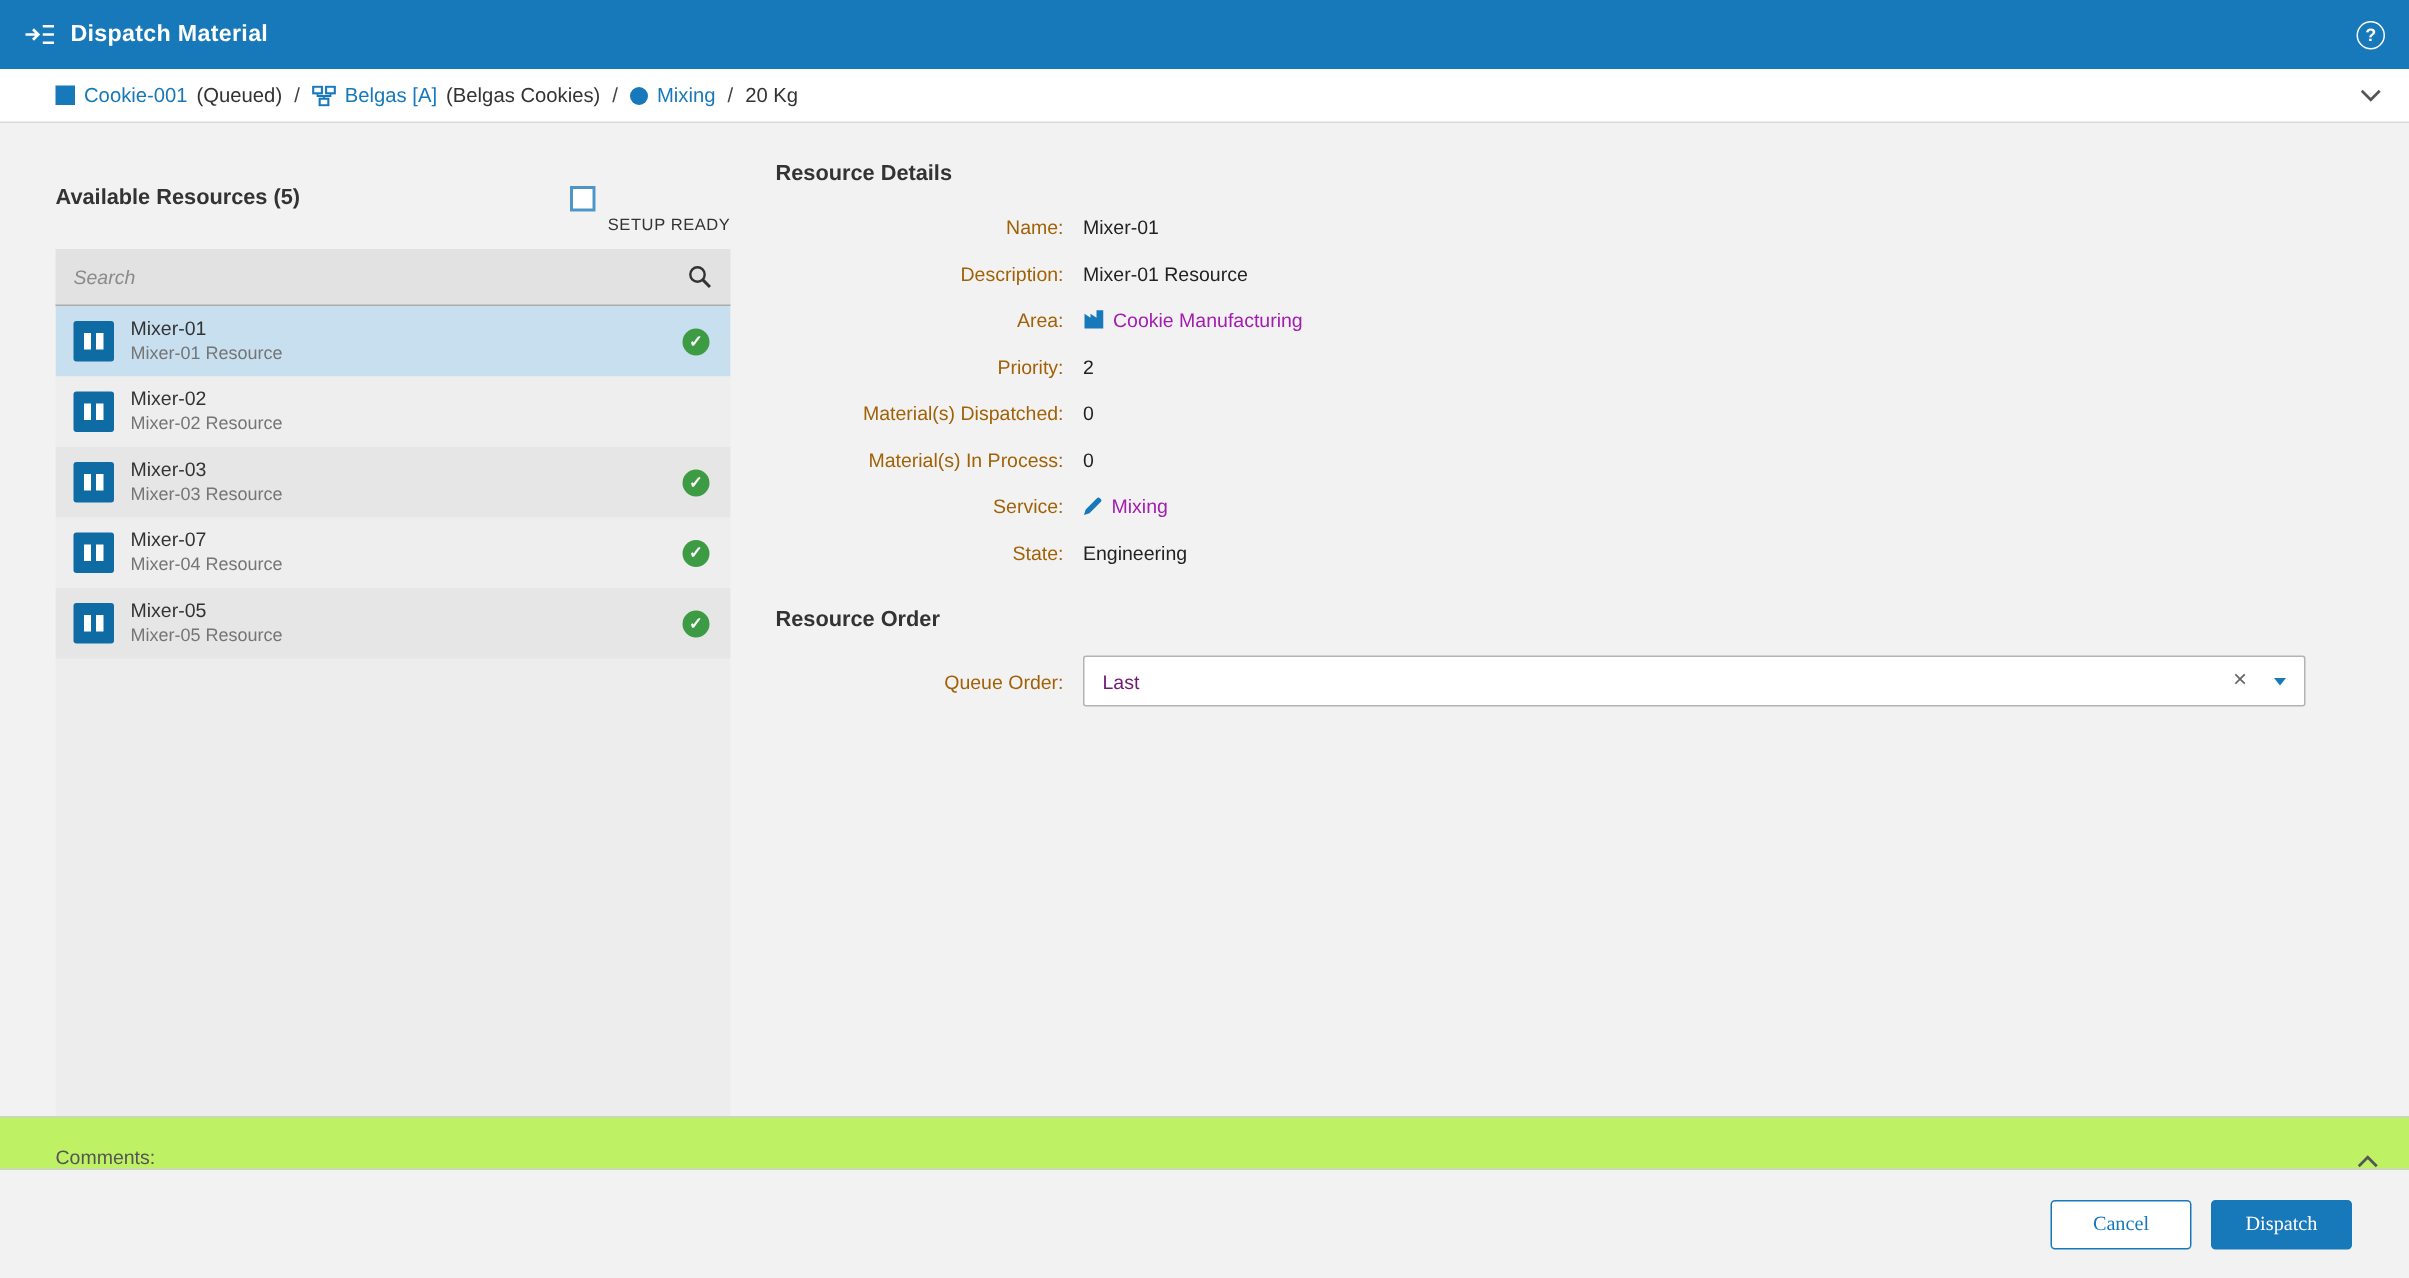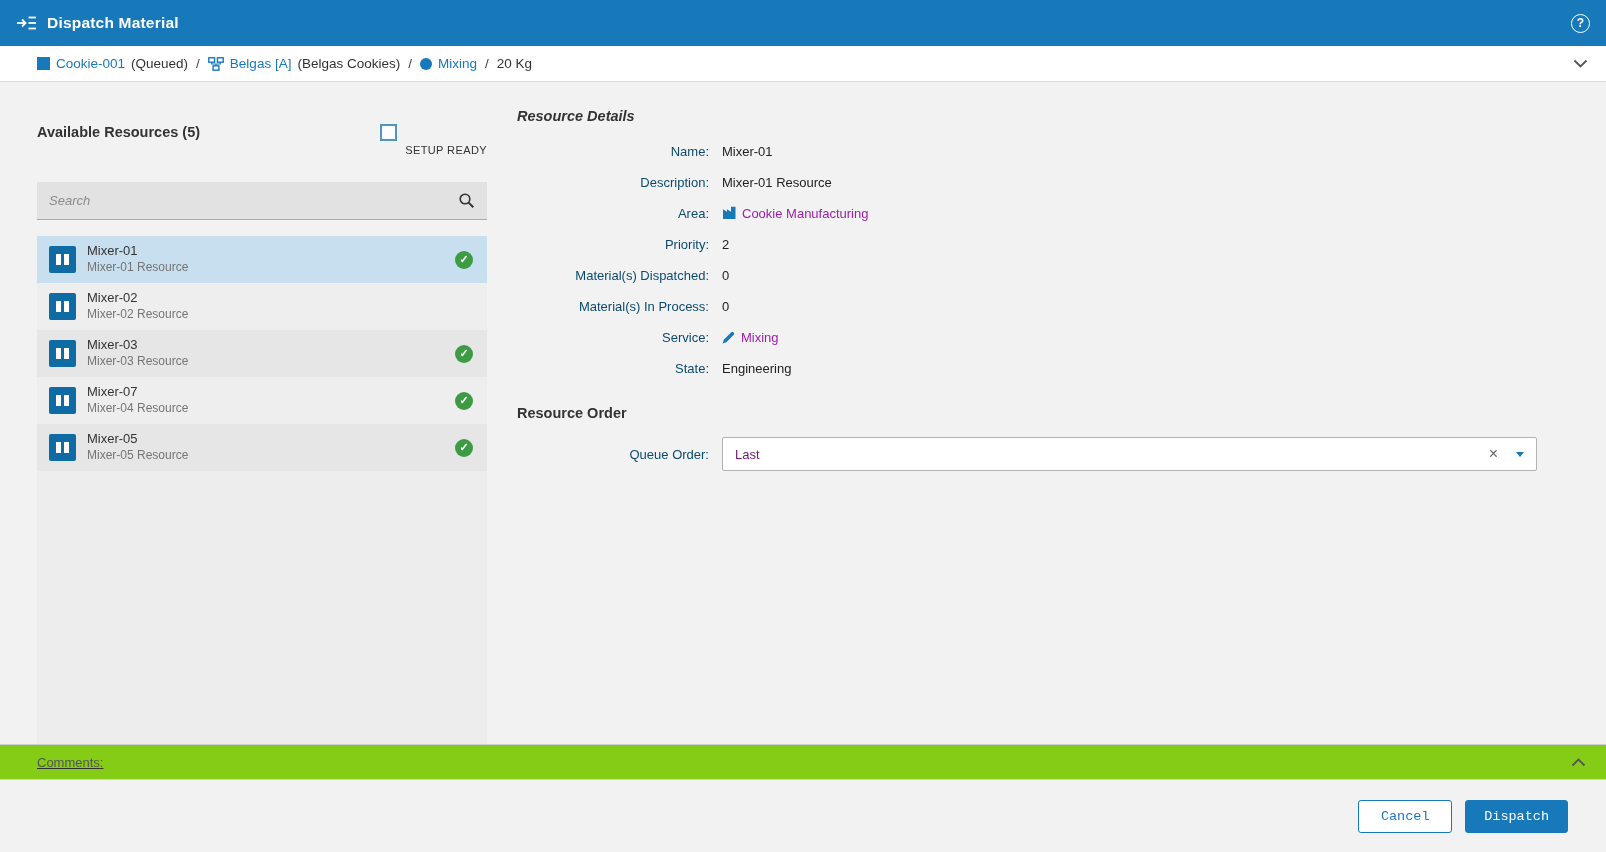--- a/index.html
+++ b/index.html
@@ -49,21 +49,21 @@
   .bc-suffix { color: #333; }
   .bc-caret { margin-left: auto; cursor: pointer; display: flex; }
   .ico { display: inline-flex; align-items: center; }
   .ico-square { width: 13px; height: 13px; background: #1779ba; display: inline-block; }
   .ico-circle { width: 12px; height: 12px; background: #1779ba; border-radius: 50%; display: inline-block; }
 
   
   .main { flex: 1 1 auto; display: flex; padding: 26px 37px 0 37px; gap: 30px; overflow: hidden; }
 
   
-  .left-col { flex: 0 0 450px; width: 450px; display: flex; flex-direction: column; gap: 16px; }
+  .left-col { flex: 0 0 450px; width: 450px; display: flex; flex-direction: column; }
   .left-head { display: flex; align-items: center; justify-content: space-between; margin-bottom: 10px; }
   .panel-heading { font-size: 14.5px; font-weight: 700; color: #333; }
   .setup-ready { display: flex; align-items: center; gap: 8px; cursor: pointer; }
   .checkbox { width: 17px; height: 17px; background: #fff; border: 2px solid #4d96c7; }
   .setup-label { font-size: 11px; color: #333; letter-spacing: .4px; margin-top: 36px; }
 
   .search-bar {
     flex: 0 0 38px;
     background: #e2e2e2;
     border-bottom: 1px solid #ababab;
@@ -97,23 +97,23 @@
   .res-desc { font-size: 12px; color: #757575; }
   .res-check {
     margin-left: auto; width: 18px; height: 18px; border-radius: 50%;
     background: #3d9b43; color: #fff; font-size: 11px; font-weight: 700;
     display: flex; align-items: center; justify-content: center;
   }
   .res-check.hidden { visibility: hidden; }
 
   
   .right-col { flex: 1 1 auto; padding-right: 32px; }
-  .details-heading { font-size: 14.5px; font-weight: 700; color: #333; margin-bottom: 17px; font-style: italic; }
+  .details-heading { font-size: 14.5px; font-weight: 700; color: #333; margin-bottom: 17px; }
   .field-row { display: flex; align-items: center; margin-bottom: 11px; min-height: 20px; }
-  .field-label { flex: 0 0 192px; width: 192px; text-align: right; color: #0c4a6e; }
+  .field-label { flex: 0 0 192px; width: 192px; text-align: right; color: #a16207; }
   .field-value { margin-left: 13px; color: #222; display: flex; align-items: center; gap: 6px; }
   .field-value.link { color: #a21caf; cursor: pointer; justify-content: center; }
 
   .order-heading { font-size: 14.5px; font-weight: 700; color: #333; margin: 27px 0 16px 0; }
   .order-row { display: flex; align-items: center; }
   .select-box {
     flex: 1; height: 34px; margin-left: 13px;
     background: #fff; border: 1px solid #b3b3b3; border-radius: 2px;
     display: flex; align-items: center; padding: 0 12px;
     cursor: pointer;
@@ -123,40 +123,39 @@
   .select-caret {
     width: 0; height: 0;
     border-left: 4.5px solid transparent; border-right: 4.5px solid transparent;
     border-top: 5.5px solid #1779ba;
     cursor: pointer;
   }
 
   
   .comments-bar {
     flex: 0 0 36px;
-    background: #84cc16;
+    background: #bef264;
     border-top: 1px solid #cfcfcf;
     border-bottom: 1px solid #cfcfcf;
-    display: flex; align-items: center;
+    display: flex; align-items: flex-end;
     padding: 0 20px 0 37px;
-    text-decoration: underline;
   }
   .comments-label { color: #555; }
   .comments-caret { margin-left: auto; cursor: pointer; display: flex; }
 
   
   .footer {
     flex: 0 0 72px;
     background: #f2f2f2;
     display: flex; align-items: center; justify-content: flex-end;
     gap: 13px; padding-right: 38px;
   }
   .btn {
     height: 33px; min-width: 94px; padding: 0 18px;
-    border-radius: 3px; font-family: Liberation Mono, monospace; font-size: 13.5px;
+    border-radius: 3px; font-family: Liberation Serif, serif; font-size: 13.5px;
     display: flex; align-items: center; justify-content: center;
     cursor: pointer; border: 1px solid #1779ba;
   }
   .btn-cancel { background: #fff; color: #1779ba; }
   .btn-dispatch { background: #1779ba; color: #fff; }
 </style>
 </head>
 <body>
 
 <div class="topbar">

